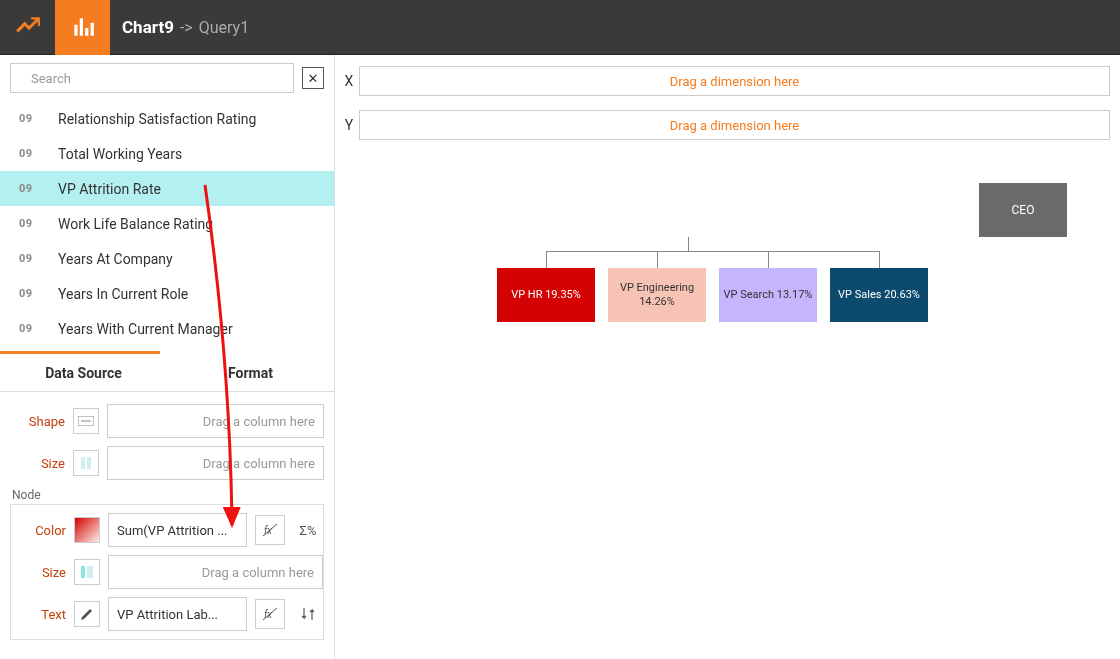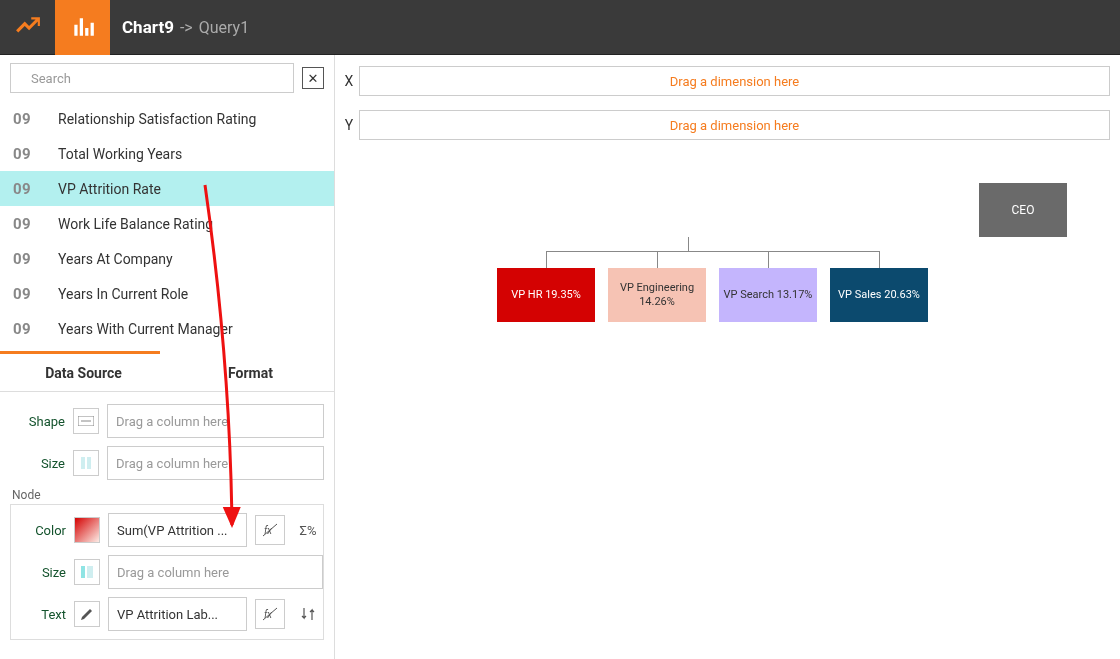--- a/index.html
+++ b/index.html
@@ -19,34 +19,34 @@
 .search-input{flex:1;height:30px;border:1px solid #ccc;padding:0 20px;font-size:13px;color:#555}
 .search-input::placeholder{color:#999}
 .clear-btn{width:22px;height:22px;border:1.5px solid #555;display:flex;align-items:center;justify-content:center;font-size:13px;color:#333;cursor:pointer}
 
 .field-list{flex:0 0 250px;overflow-y:auto;position:relative}
 .field-list::-webkit-scrollbar{width:14px}
 .field-list::-webkit-scrollbar-track{background:#f0f0f0}
 .field-list::-webkit-scrollbar-thumb{background:#c0c0c0}
 .field-item{display:flex;align-items:center;height:35px;padding-left:58px;font-size:14px;color:#333;cursor:pointer;position:relative}
 .field-item.selected{background:#b3f0ef}
-.field-item .tag{position:absolute;left:13px;font-size:15px;font-weight:700;color:#888;letter-spacing:0.5px}
+.field-item .tag{position:absolute;left:19px;font-size:11px;font-weight:700;color:#888;letter-spacing:0.5px}
 
 .orange-line{height:3px;background:#f57c1f;width:160px}
 .tabs{display:flex;height:38px;border-bottom:1px solid #ddd}
 .tab{flex:1;display:flex;align-items:center;justify-content:center;font-size:14px;font-weight:700;color:#333;cursor:pointer}
 
 .bindings{flex:1;overflow-y:auto;padding:4px 10px 10px 10px;position:relative}
 .bindings::-webkit-scrollbar{width:14px}
 .bindings::-webkit-scrollbar-track{background:#f0f0f0}
 .bindings::-webkit-scrollbar-thumb{background:#c0c0c0}
 .bind-row{display:flex;align-items:center;margin:8px 0;gap:8px}
-.bind-label{width:55px;text-align:right;font-size:13px;color:#14532d}
+.bind-label{width:55px;text-align:right;font-size:13px;color:#c2410c}
 .swatch{width:26px;height:26px;border:1px solid #ccc;display:flex;align-items:center;justify-content:center;flex-shrink:0}
-.dropzone{flex:1;height:34px;border:1px solid #ccc;display:flex;align-items:center;justify-content:flex-start;font-size:13px;color:#999;padding:0 8px;min-width:0}
+.dropzone{flex:1;height:34px;border:1px solid #ccc;display:flex;align-items:center;justify-content:flex-end;font-size:13px;color:#999;padding:0 8px;min-width:0}
 .dropzone.filled{color:#333;justify-content:flex-start}
 .dropzone .txt{overflow:hidden;text-overflow:ellipsis;white-space:nowrap}
 .icon-btn{width:30px;height:30px;border:1px solid #ccc;display:flex;align-items:center;justify-content:center;font-size:13px;flex-shrink:0;cursor:pointer;color:#555}
 .section-lbl{font-size:12px;color:#666;margin:6px 0 2px 2px}
 .node-box{border:1px solid #ddd;margin-top:2px}
 
 .canvas{flex:1;position:relative;background:#fff}
 .axis-row{display:flex;align-items:center;height:36px;padding:0 10px 0 4px;margin-top:8px}
 .axis-lbl{width:20px;font-size:14px;color:#333;text-align:center}
 .axis-drop{flex:1;height:30px;border:1px solid #ccc;display:flex;align-items:center;justify-content:center;font-size:13px;color:#f57c1f;cursor:pointer}

